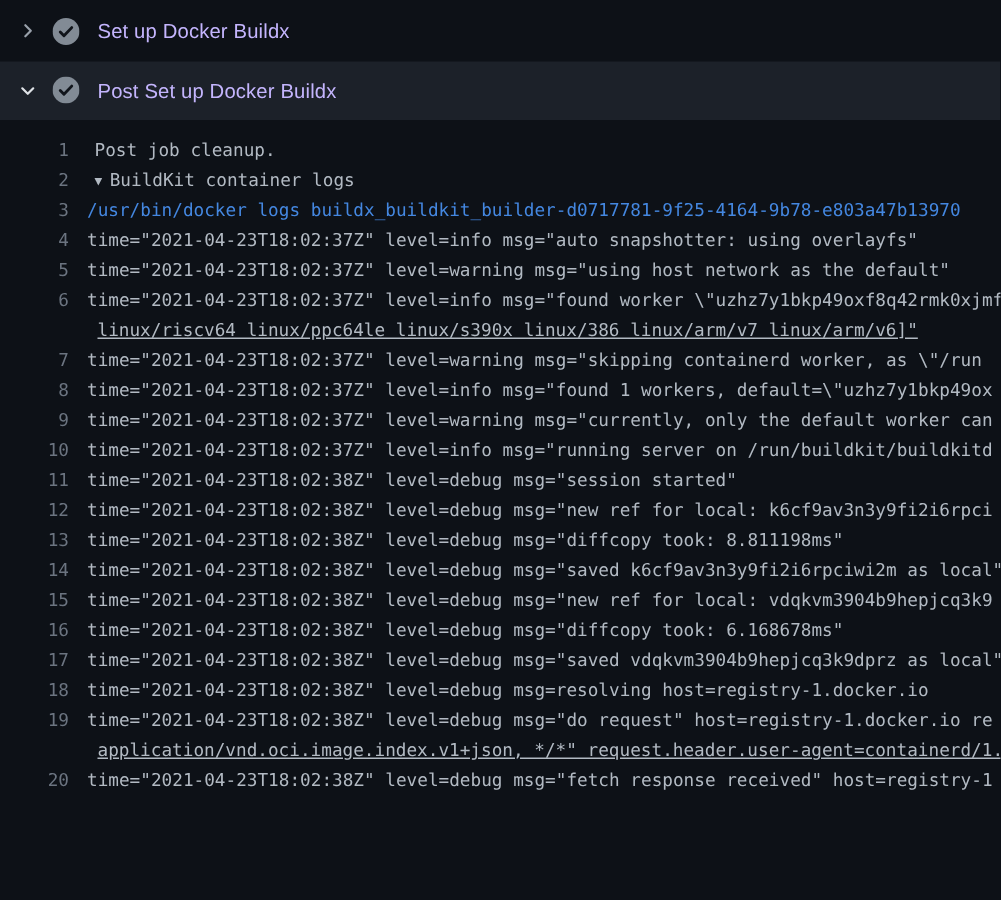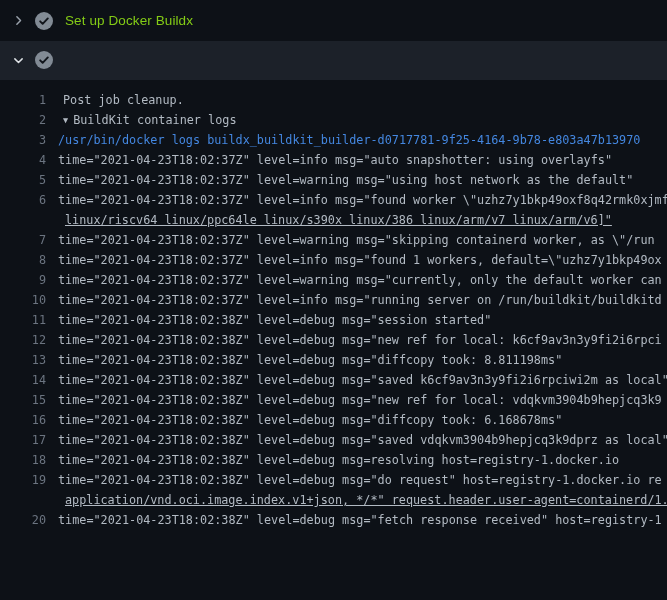--- a/index.html
+++ b/index.html
@@ -14,21 +14,21 @@
   .steps { padding-top: 1px; }
   .step-row {
     height: 39.5px; display: flex; align-items: center;
     padding-left: 11px; box-sizing: border-box; cursor: pointer;
   }
   .step-row.expanded { background: #1c2129; }
   .chev-wrap { width: 14px; height: 14px; flex: none; display: flex; align-items: center; justify-content: center; }
   .check-wrap { width: 18px; height: 18px; flex: none; margin-left: 10px; display: flex; align-items: center; justify-content: center; }
   .step-label {
     margin-left: 12px; font-size: 13.5px; letter-spacing: 0.1px;
-    color: #84cc16;
+    color: #c4b5fd;
   }
 
   
   .log {
     padding-top: 10px;
     font-family: "DejaVu Sans Mono", "Liberation Mono", monospace;
     font-size: 11.8px; line-height: 20px;
     white-space: pre;
   }
   .log-row { display: flex; height: 20px; }
@@ -71,16 +71,17 @@
           <svg width="13" height="13" viewBox="0 0 16 16" fill="none">
             <path d="M3.5 6l4.5 4.5L12.5 6" stroke="#dfe3e7" stroke-width="1.8" stroke-linecap="round" stroke-linejoin="round"></path>
           </svg>
         </span>
         <span class="check-wrap">
           <svg width="18" height="18" viewBox="0 0 16 16">
             <circle cx="8" cy="8" r="8" fill="#828b95"></circle>
             <path d="M4.6 8.3l2.2 2.2 4.6-4.8" stroke="#11151b" stroke-width="1.7" fill="none" stroke-linecap="round" stroke-linejoin="round"></path>
           </svg>
         </span>
+        <span class="step-label">Post Set up Docker Buildx</span>
       </div>
     </div>
   <div class="log"><div class="log-row"><span class="log-num">1</span><span class="log-text ind-base">Post job cleanup.</span></div><div class="log-row"><span class="log-num">2</span><span class="log-text ind-base group-header"><span class="tri">▼</span><span>BuildKit container logs</span></span></div><div class="log-row"><span class="log-num">3</span><span class="log-text ind-child cmd">/usr/bin/docker logs buildx_buildkit_builder-d0717781-9f25-4164-9b78-e803a47b13970</span></div><div class="log-row"><span class="log-num">4</span><span class="log-text ind-child">time="2021-04-23T18:02:37Z" level=info msg="auto snapshotter: using overlayfs"</span></div><div class="log-row"><span class="log-num">5</span><span class="log-text ind-child">time="2021-04-23T18:02:37Z" level=warning msg="using host network as the default"</span></div><div class="log-row"><span class="log-num">6</span><span class="log-text ind-child">time="2021-04-23T18:02:37Z" level=info msg="found worker \"uzhz7y1bkp49oxf8q42rmk0xjmf</span></div><div class="log-row"><span class="log-num"></span><span class="log-text ind-wrap">linux/riscv64 linux/ppc64le linux/s390x linux/386 linux/arm/v7 linux/arm/v6]"</span></div><div class="log-row"><span class="log-num">7</span><span class="log-text ind-child">time="2021-04-23T18:02:37Z" level=warning msg="skipping containerd worker, as \"/run</span></div><div class="log-row"><span class="log-num">8</span><span class="log-text ind-child">time="2021-04-23T18:02:37Z" level=info msg="found 1 workers, default=\"uzhz7y1bkp49ox</span></div><div class="log-row"><span class="log-num">9</span><span class="log-text ind-child">time="2021-04-23T18:02:37Z" level=warning msg="currently, only the default worker can</span></div><div class="log-row"><span class="log-num">10</span><span class="log-text ind-child">time="2021-04-23T18:02:37Z" level=info msg="running server on /run/buildkit/buildkitd</span></div><div class="log-row"><span class="log-num">11</span><span class="log-text ind-child">time="2021-04-23T18:02:38Z" level=debug msg="session started"</span></div><div class="log-row"><span class="log-num">12</span><span class="log-text ind-child">time="2021-04-23T18:02:38Z" level=debug msg="new ref for local: k6cf9av3n3y9fi2i6rpci</span></div><div class="log-row"><span class="log-num">13</span><span class="log-text ind-child">time="2021-04-23T18:02:38Z" level=debug msg="diffcopy took: 8.811198ms"</span></div><div class="log-row"><span class="log-num">14</span><span class="log-text ind-child">time="2021-04-23T18:02:38Z" level=debug msg="saved k6cf9av3n3y9fi2i6rpciwi2m as local"</span></div><div class="log-row"><span class="log-num">15</span><span class="log-text ind-child">time="2021-04-23T18:02:38Z" level=debug msg="new ref for local: vdqkvm3904b9hepjcq3k9</span></div><div class="log-row"><span class="log-num">16</span><span class="log-text ind-child">time="2021-04-23T18:02:38Z" level=debug msg="diffcopy took: 6.168678ms"</span></div><div class="log-row"><span class="log-num">17</span><span class="log-text ind-child">time="2021-04-23T18:02:38Z" level=debug msg="saved vdqkvm3904b9hepjcq3k9dprz as local"</span></div><div class="log-row"><span class="log-num">18</span><span class="log-text ind-child">time="2021-04-23T18:02:38Z" level=debug msg=resolving host=registry-1.docker.io</span></div><div class="log-row"><span class="log-num">19</span><span class="log-text ind-child">time="2021-04-23T18:02:38Z" level=debug msg="do request" host=registry-1.docker.io re</span></div><div class="log-row"><span class="log-num"></span><span class="log-text ind-wrap">application/vnd.oci.image.index.v1+json, */*" request.header.user-agent=containerd/1.4</span></div><div class="log-row"><span class="log-num">20</span><span class="log-text ind-child">time="2021-04-23T18:02:38Z" level=debug msg="fetch response received" host=registry-1</span></div></div>
 </div>
 
 </body></html>

